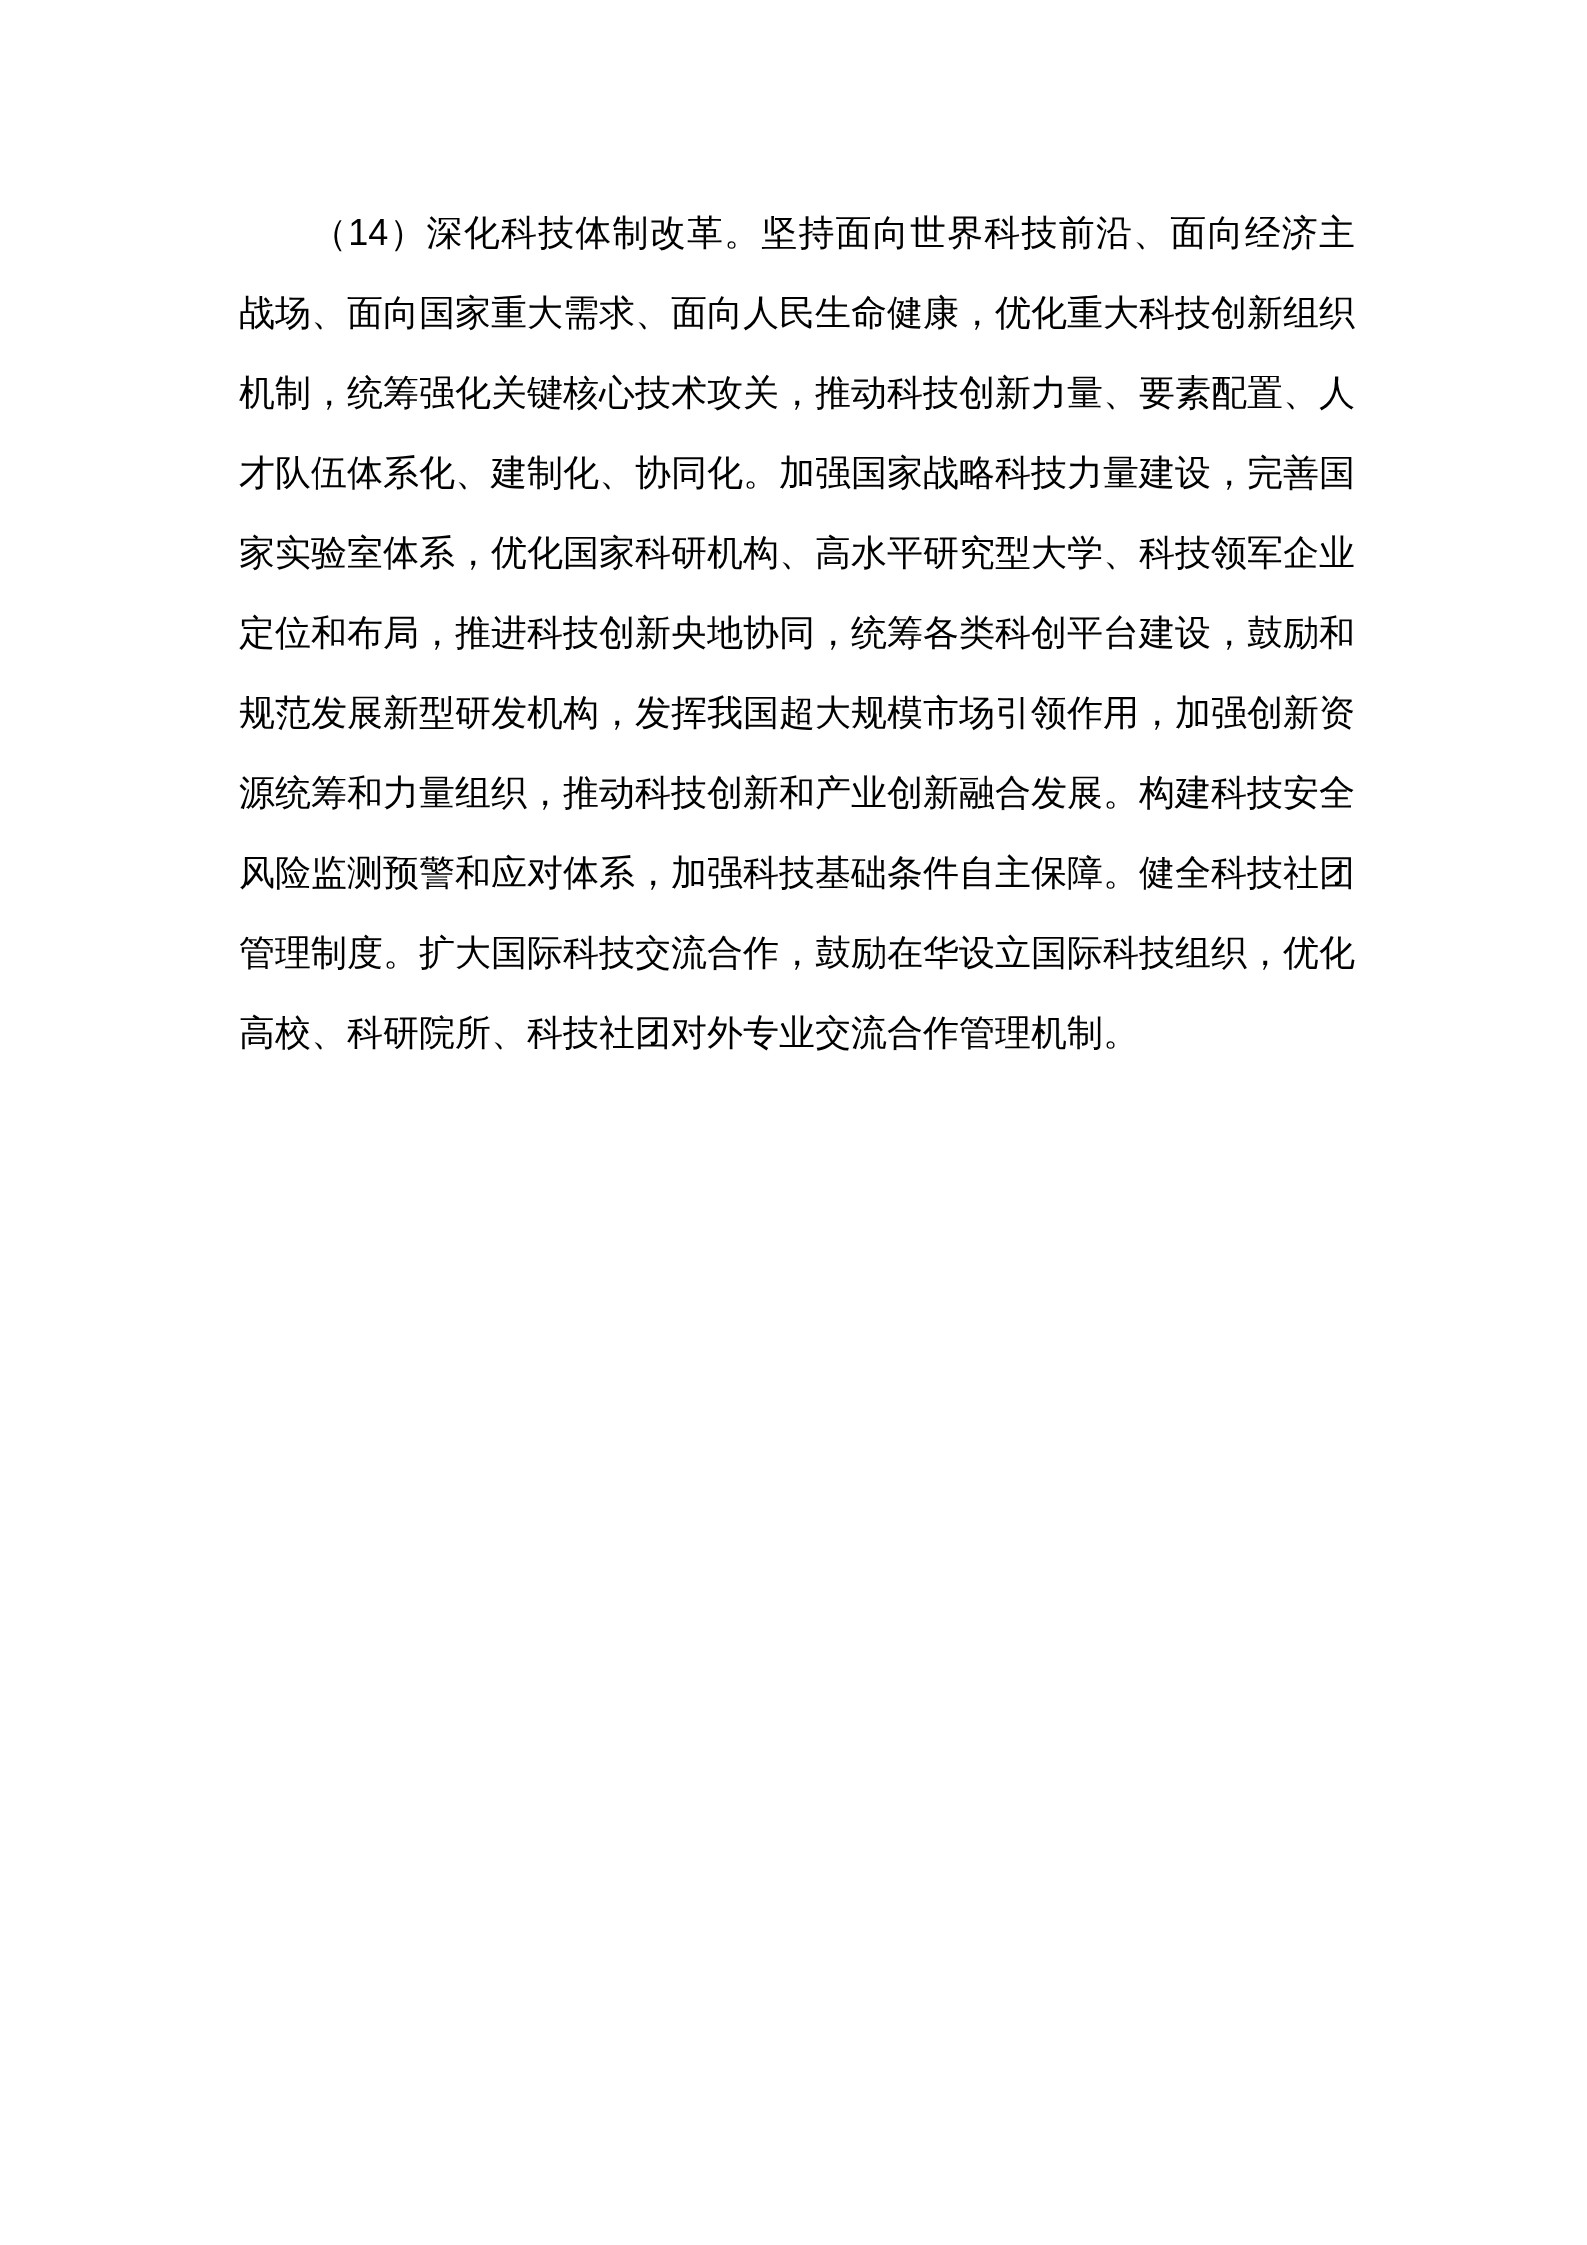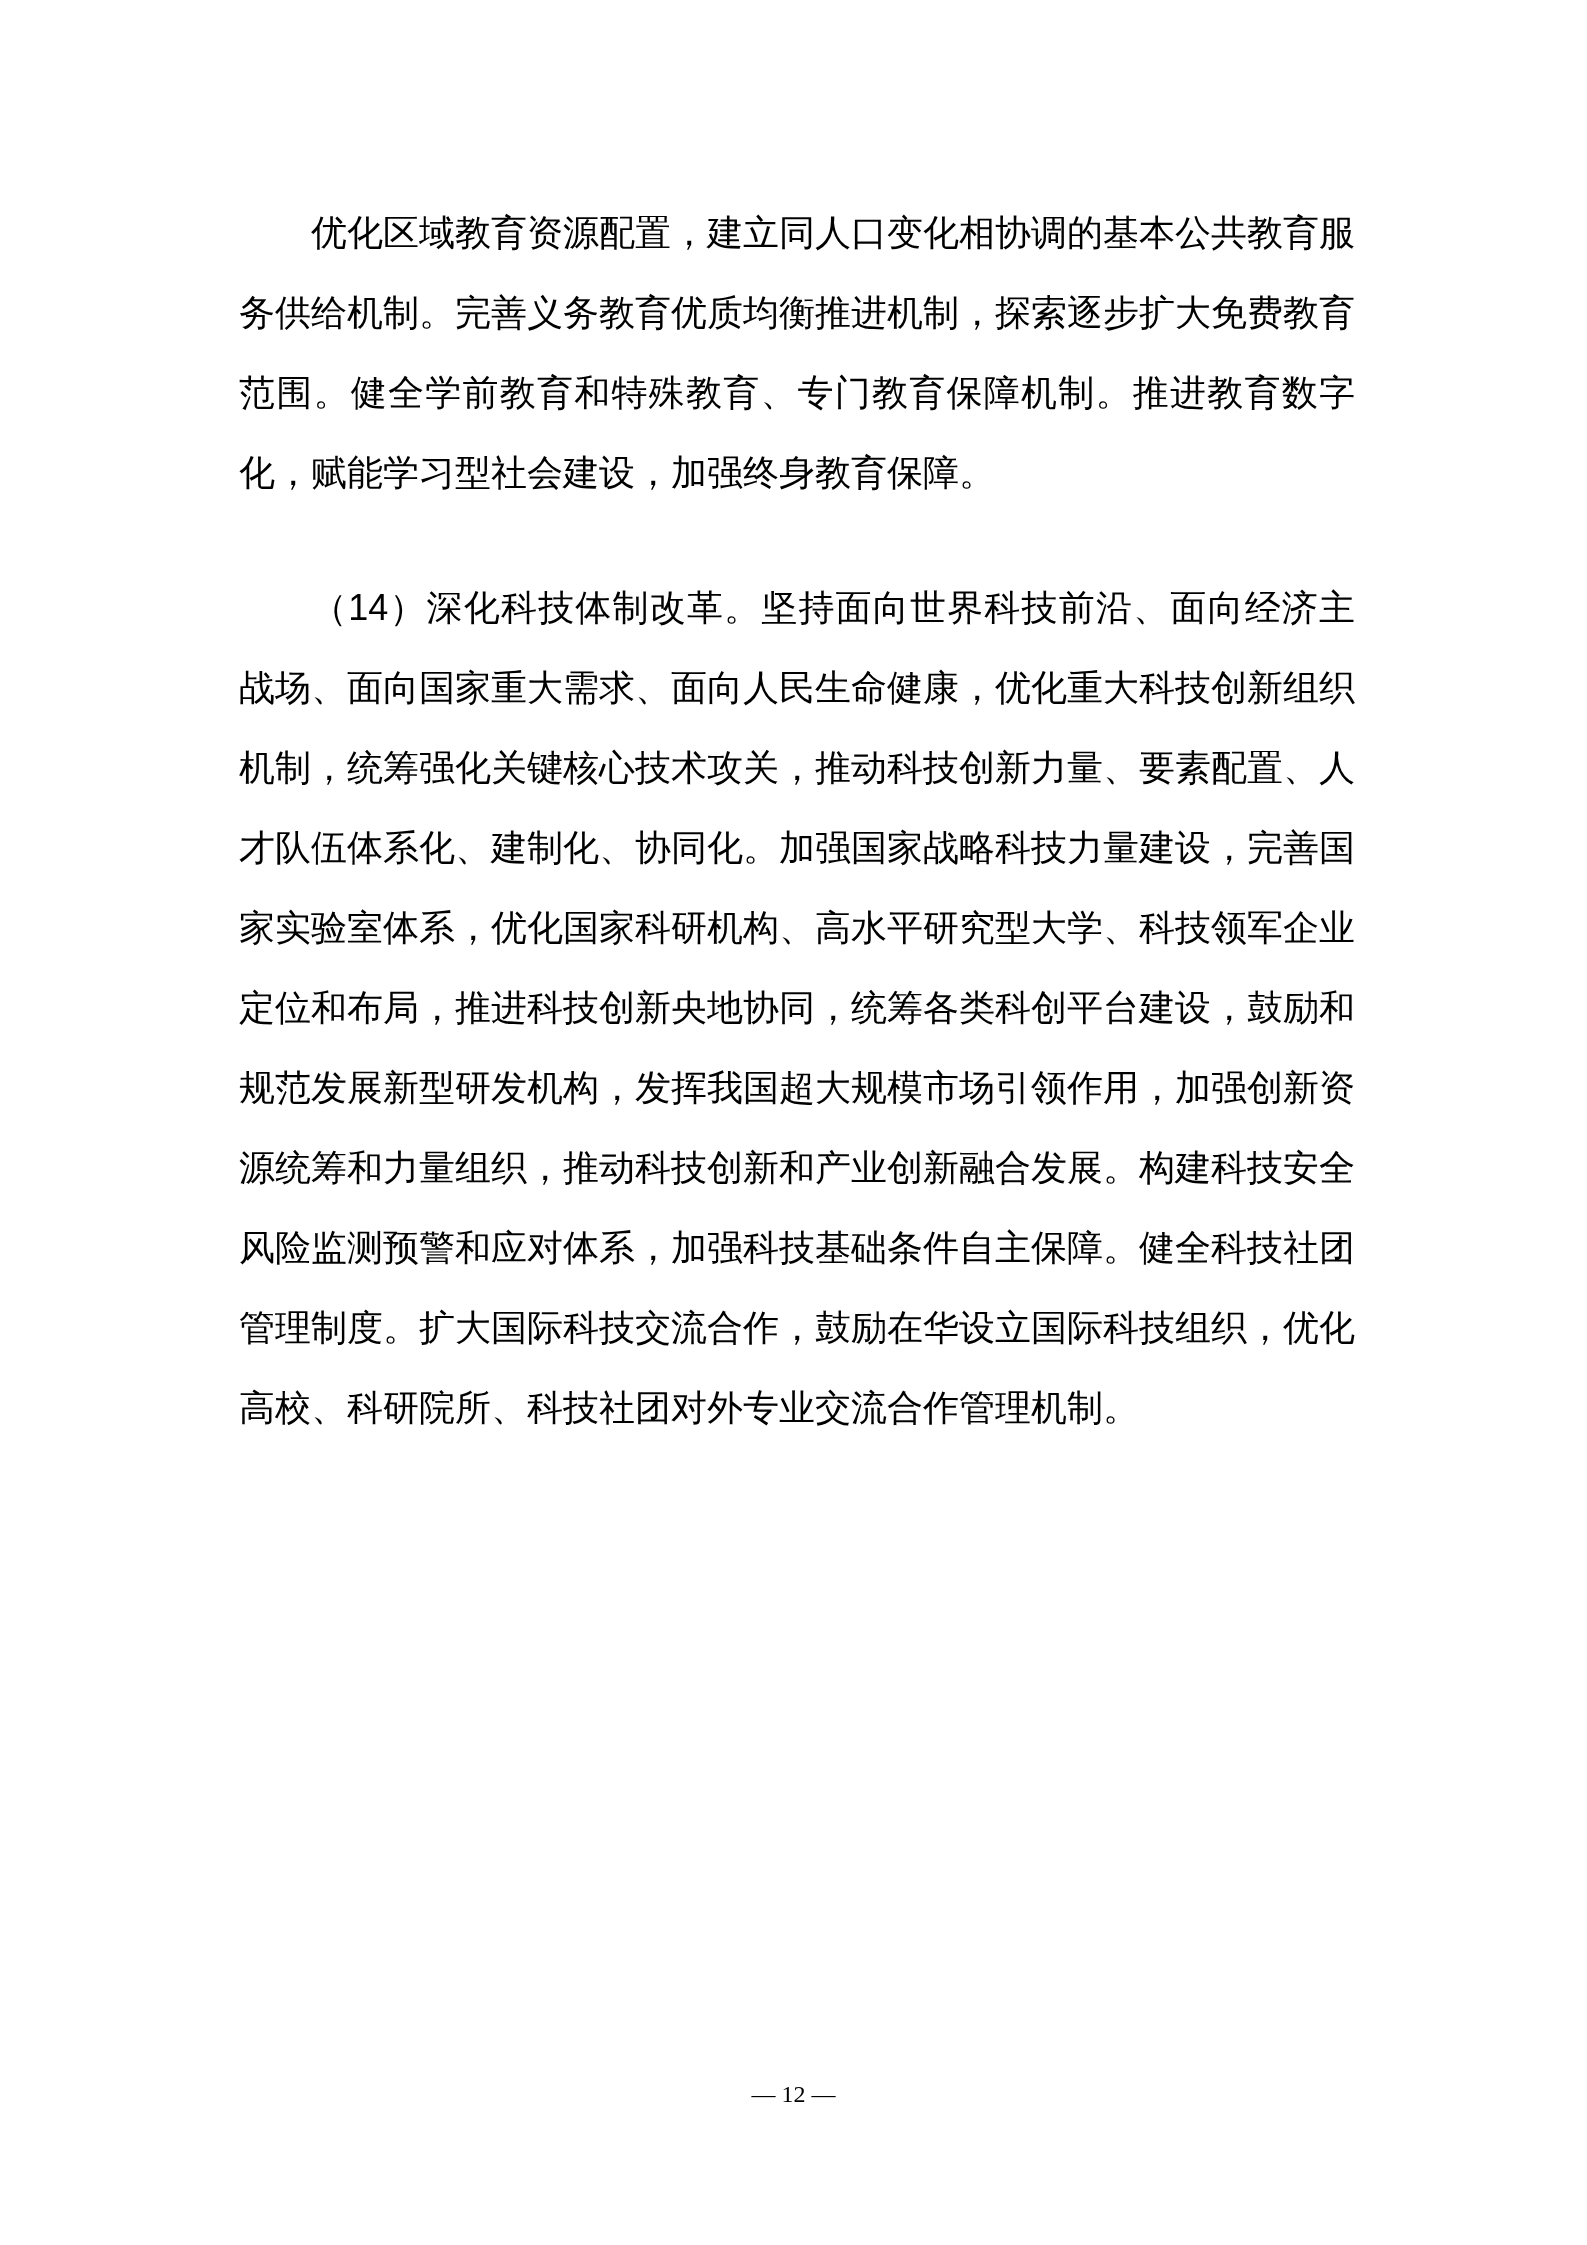--- a/index.html
+++ b/index.html
@@ -48,17 +48,15 @@
     font-size: 24px;
     line-height: 1;
     color: #000000;
   }
 </style>
 </head>
 <body>
 
 <div class="page">
   <div class="content">
-    <p class="indent">优化区域教育资源配置，建立同人口变化相协调的基本公共教育服务供给机制。完善义务教育优质均衡推进机制，探索逐步扩大免费教育范围。健全学前教育和特殊教育、专门教育保障机制。推进教育数字化，赋能学习型社会建设，加强终身教育保障。</p>
     <p class="indent">（14）深化科技体制改革。坚持面向世界科技前沿、面向经济主战场、面向国家重大需求、面向人民生命健康，优化重大科技创新组织机制，统筹强化关键核心技术攻关，推动科技创新力量、要素配置、人才队伍体系化、建制化、协同化。加强国家战略科技力量建设，完善国家实验室体系，优化国家科研机构、高水平研究型大学、科技领军企业定位和布局，推进科技创新央地协同，统筹各类科创平台建设，鼓励和规范发展新型研发机构，发挥我国超大规模市场引领作用，加强创新资源统筹和力量组织，推动科技创新和产业创新融合发展。构建科技安全风险监测预警和应对体系，加强科技基础条件自主保障。健全科技社团管理制度。扩大国际科技交流合作，鼓励在华设立国际科技组织，优化高校、科研院所、科技社团对外专业交流合作管理机制。</p>
   </div>
-  <div class="footer">— 12 —</div>
 </div>
 
 </body></html>

